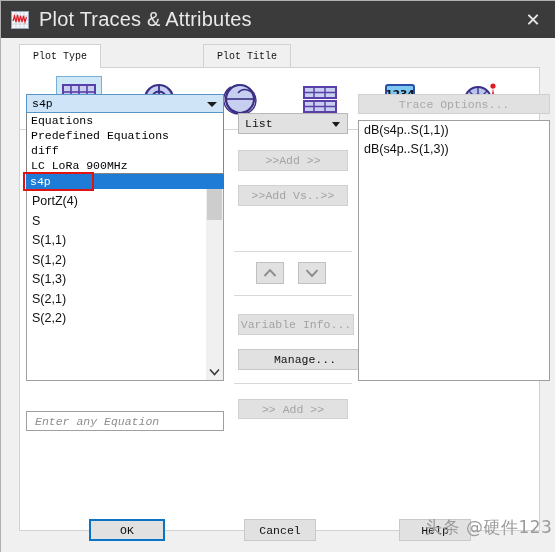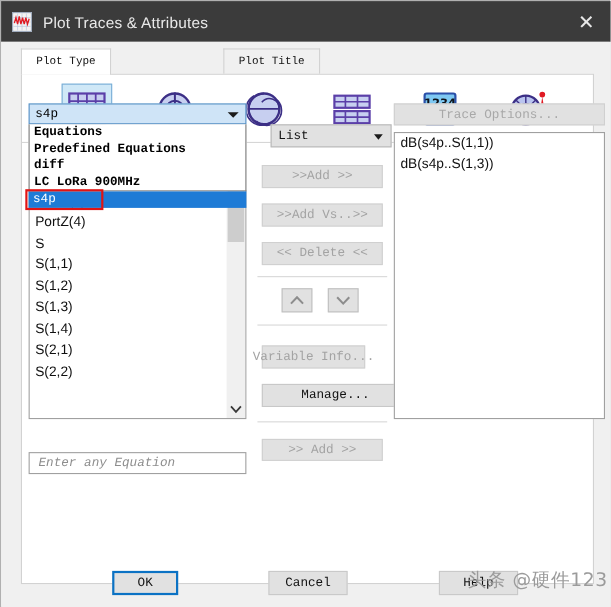--- a/index.html
+++ b/index.html
@@ -28,21 +28,21 @@
     width: 18px; height: 18px;
     margin-left: 10px; margin-right: 10px;
     background: #f2f2f2;
     border: 1px solid #9aa7bb;
     position: relative; overflow: hidden;
     flex: none;
   }
   .app-icon svg { display: block; }
   .title-text {
     color: #e9e9e9;
-    font-size: 14px;
+    font-size: 20px;
     letter-spacing: .2px;
     font-family: "Liberation Sans", sans-serif;
     white-space: nowrap;
   }
   .close-btn {
     position: absolute; right: 0; top: 0;
     width: 46px; height: 37px;
     display: flex; align-items: center; justify-content: center;
     color: #e8e8e8; font-size: 18px; font-weight: 300;
     cursor: pointer;
@@ -450,91 +450,89 @@
         <div class="lb-scrollarea">
           <div class="lb-item">PortZ</div>
           <div class="lb-item">PortZ(1)</div>
           <div class="lb-item">PortZ(2)</div>
           <div class="lb-item">PortZ(3)</div>
           <div class="lb-item">PortZ(4)</div>
           <div class="lb-item">S</div>
           <div class="lb-item">S(1,1)</div>
           <div class="lb-item">S(1,2)</div>
           <div class="lb-item">S(1,3)</div>
-          <div class="lb-item">S(1,4)</div>
           <div class="lb-item">S(2,1)</div>
           <div class="lb-item">S(2,2)</div>
         </div>
         <div class="vscroll">
           <div class="thumb"></div>
           <div class="sb-arrow sb-down">
             <svg width="11" height="8" viewBox="0 0 11 8">
                 <polyline points="1,1.5 5.5,6.5 10,1.5" fill="none" stroke="#3a3a3a" stroke-width="1.6"></polyline>
               </svg>
           </div>
         </div>
       </div>
 
       <div class="combo">
         <span class="val">s4p</span>
         <span class="arrow"></span>
       </div>
 
-      <div class="dropdown" style="height:61px;font-weight:bold;">
+      <div class="dropdown" style="height:61px;">
         <div class="dd-item">Equations</div>
         <div class="dd-item">Predefined Equations</div>
         <div class="dd-item">diff</div>
         <div class="dd-item">LC LoRa 900MHz</div>
       </div>
       <div class="dd-item sel" style="position:absolute;left:6px;top:106px;width:198px;height:15px;z-index:21;">s4p</div>
 
       <div class="redbox" style="left:3px; top:104px; width:71px; height:19px;"></div>
 
       <div class="eqinput">
         <span class="ph">Enter any Equation</span>
       </div>
       <div class="btn disabled" style="left:218px; top:331px; width:110px; height:20px;">&gt;&gt; Add &gt;&gt;</div>
 
-      <div class="combo2" style="left:218px; top:45px; width:110px; height:21px;margin-left:8px;">
+      <div class="combo2" style="left:218px; top:45px; width:110px; height:21px;">
         <span class="v">List</span>
         <span class="arrow"></span>
       </div>
 
       <div class="btn disabled" style="left:218px; top:82px; width:110px; height:21px;">&gt;&gt;Add &gt;&gt;</div>
       <div class="btn disabled" style="left:218px; top:117px; width:110px; height:21px;">&gt;&gt;Add Vs..&gt;&gt;</div>
-      <div class="btn disabled" style="left:218px; top:152px; width:110px; height:21px;">&lt;&lt; Delete &lt;&lt;</div>
 
       <div class="divider" style="left:214px; top:183px; width:118px;"></div>
 
       <div class="arrowbtn" style="left:236px; top:194px;">
         <svg width="14" height="10" viewBox="0 0 14 10">
             <polyline points="1.5,8 7,2.2 12.5,8" fill="none" stroke="#8d8d8d" stroke-width="1.9"></polyline>
           </svg>
       </div>
       <div class="arrowbtn" style="left:278px; top:194px;">
         <svg width="14" height="10" viewBox="0 0 14 10">
             <polyline points="1.5,2.2 7,8 12.5,2.2" fill="none" stroke="#8d8d8d" stroke-width="1.9"></polyline>
           </svg>
       </div>
 
       <div class="divider" style="left:214px; top:227px; width:118px;"></div>
 
-      <div class="btn disabled" style="left:218px; top:246px; width:94px; height:21px;">Variable Info...</div>
+      <div class="btn disabled" style="left:218px; top:246px; width:116px; height:21px;">Variable Info...</div>
       <div class="btn" style="left:218px; top:281px; width:134px; height:21px;">Manage...</div>
 
       <div class="divider" style="left:214px; top:315px; width:118px;"></div>
 
       <div class="trace-opts">Trace Options...</div>
       <div class="tracebox">
         <div class="tr-item">dB(s4p..S(1,1))</div>
         <div class="tr-item">dB(s4p..S(1,3))</div>
       </div>
 
     </div>
 
-    <div class="dlgbtn default" style="left:101px; top:481px; width:60px;">OK</div>
+    <div class="dlgbtn default" style="left:88px; top:481px; width:76px;">OK</div>
     <div class="dlgbtn" style="left:243px; top:481px; width:72px;">Cancel</div>
     <div class="dlgbtn" style="left:398px; top:481px; width:72px;">Help</div>
 
   </div>
 
   <div class="watermark">头条 @硬件123</div>
 </div>
 
 </body></html>

